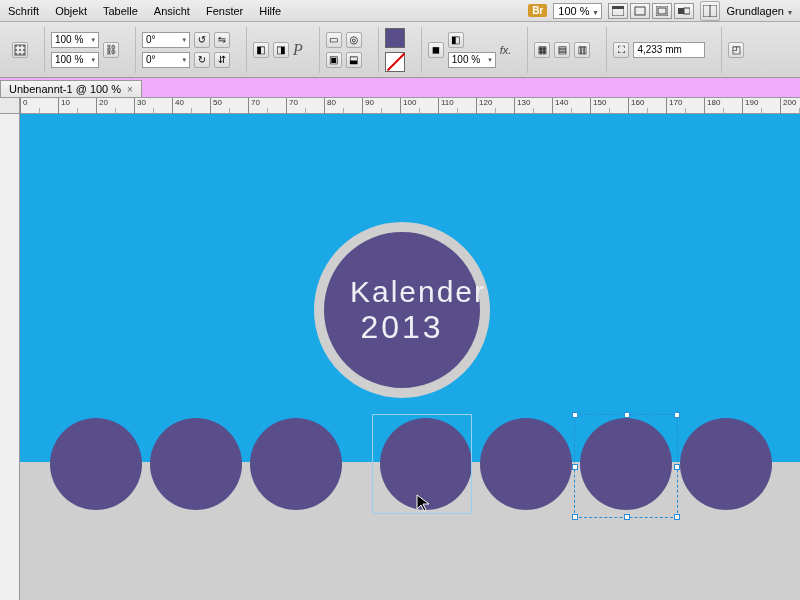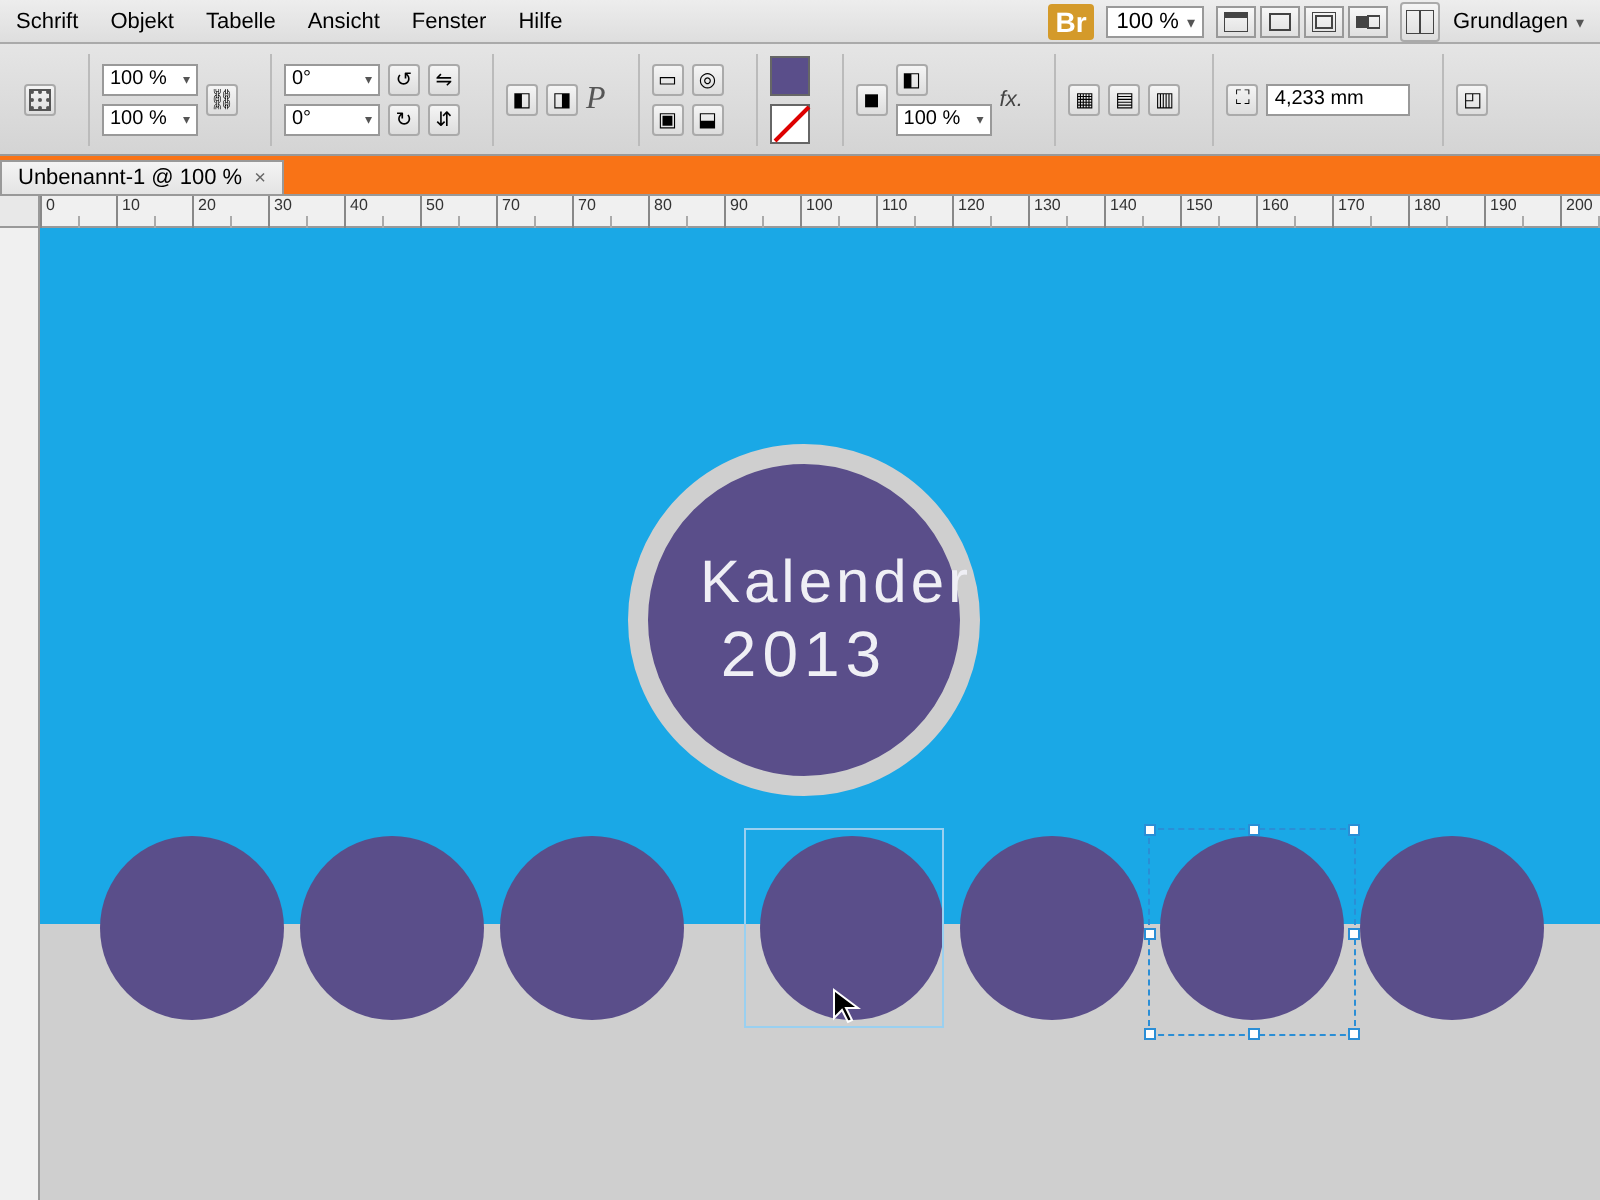--- a/index.html
+++ b/index.html
@@ -1,21 +1,21 @@
 <!DOCTYPE html>
 <html><head>
 <meta charset="utf-8">
 <style>
 * { margin:0; padding:0; box-sizing:border-box; font-family:Tahoma, Arial, sans-serif; }
 body { width:800px; height:600px; background:#d0d0d0; overflow:hidden; position:relative; }
 
 .menubar { height:22px; background:linear-gradient(#ededed,#dedede); display:flex; align-items:center; font-size:11px; border-bottom:1px solid #aaa; }
 .menubar .mi { padding:0 8px; cursor:default; }
 .menubar .right { margin-left:auto; display:flex; align-items:center; gap:6px; padding-right:8px; }
-.badge-br { background:#d49a2a; color:#fff; font-weight:bold; font-size:14px; padding:1px 4px; border-radius:2px; }
+.badge-br { background:#d49a2a; color:#fff; font-weight:bold; font-size:10px; padding:1px 4px; border-radius:2px; }
 .zoomfld { font-size:11px; border:1px solid #999; background:#fff; padding:1px 4px; }
 .dd::after { content:"▾"; font-size:8px; margin-left:4px; color:#555; }
 .seggroup { display:flex; gap:2px; }
 .segbtn { width:20px; height:16px; border:1px solid #999; background:linear-gradient(#f8f8f8,#e0e0e0); display:flex; align-items:center; justify-content:center; }
 .segbtn svg { width:12px; height:10px; }
 
 .ctrlbar { height:56px; background:linear-gradient(#e5e5e5,#d4d4d4); border-bottom:1px solid #999; display:flex; align-items:center; gap:10px; padding:0 6px; font-size:10px; }
 .group { display:flex; align-items:center; gap:4px; padding:2px 6px; border-left:1px solid #bbb; height:46px; }
 .group:first-child { border-left:none; }
 .stack { display:flex; flex-direction:column; gap:4px; }
@@ -23,21 +23,21 @@
 .numfld .v { }
 .numfld .ar { font-size:7px; color:#555; }
 .iconbtn { width:20px; height:20px; border:1px solid #aaa; background:linear-gradient(#f5f5f5,#ddd); display:flex; align-items:center; justify-content:center; border-radius:2px; }
 .iconbtn.sm { width:16px; height:16px; }
 .sw-fill { width:20px; height:20px; background:#5a4e8a; border:1px solid #666; }
 .sw-none { width:20px; height:20px; border:1px solid #666; background:#fff; position:relative; }
 .sw-none::after { content:""; position:absolute; left:-2px; top:8px; width:24px; height:2px; background:#d00; transform:rotate(-45deg); }
 .strokebar { width:60px; height:12px; background:#000; border:1px solid #666; }
 .fx { font-style:italic; font-size:11px; color:#444; }
 
-.tabbar { height:20px; background:#f97316; border-bottom:1px solid #999; display:flex; align-items:flex-end; }
+.tabbar { height:20px; background:#f0abfc; border-bottom:1px solid #999; display:flex; align-items:flex-end; }
 .tab { background:linear-gradient(#f4f4f4,#e4e4e4); border:1px solid #999; border-bottom:none; font-size:11px; padding:2px 8px; display:flex; align-items:center; gap:6px; }
 .tab .x { font-size:10px; color:#666; }
 
 .rulerH { position:absolute; top:98px; left:20px; right:0; height:16px; background:#f0f0f0; border-bottom:1px solid #999; }
 .rulerV { position:absolute; top:114px; left:0; width:20px; bottom:0; background:#f0f0f0; border-right:1px solid #999; }
 .ruler-corner { position:absolute; top:98px; left:0; width:20px; height:16px; background:#e8e8e8; border-right:1px solid #999; border-bottom:1px solid #999; }
 .rulerH .tick { position:absolute; top:0; height:16px; font-size:8px; color:#333; text-align:center; border-left:1px solid #888; padding-left:2px; }
 .rulerH .subtick { position:absolute; top:10px; height:6px; border-left:1px solid #aaa; }
 
 .canvas { position:absolute; top:114px; left:20px; right:0; bottom:0; background:#cfcfcf; }

